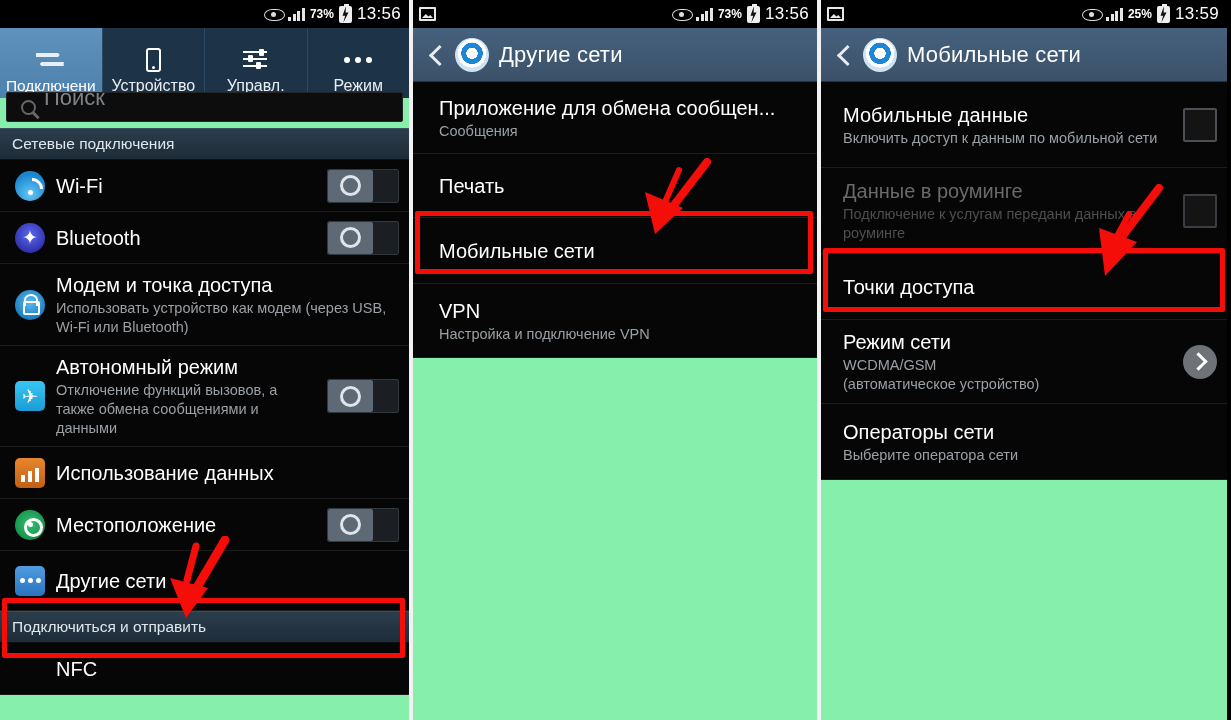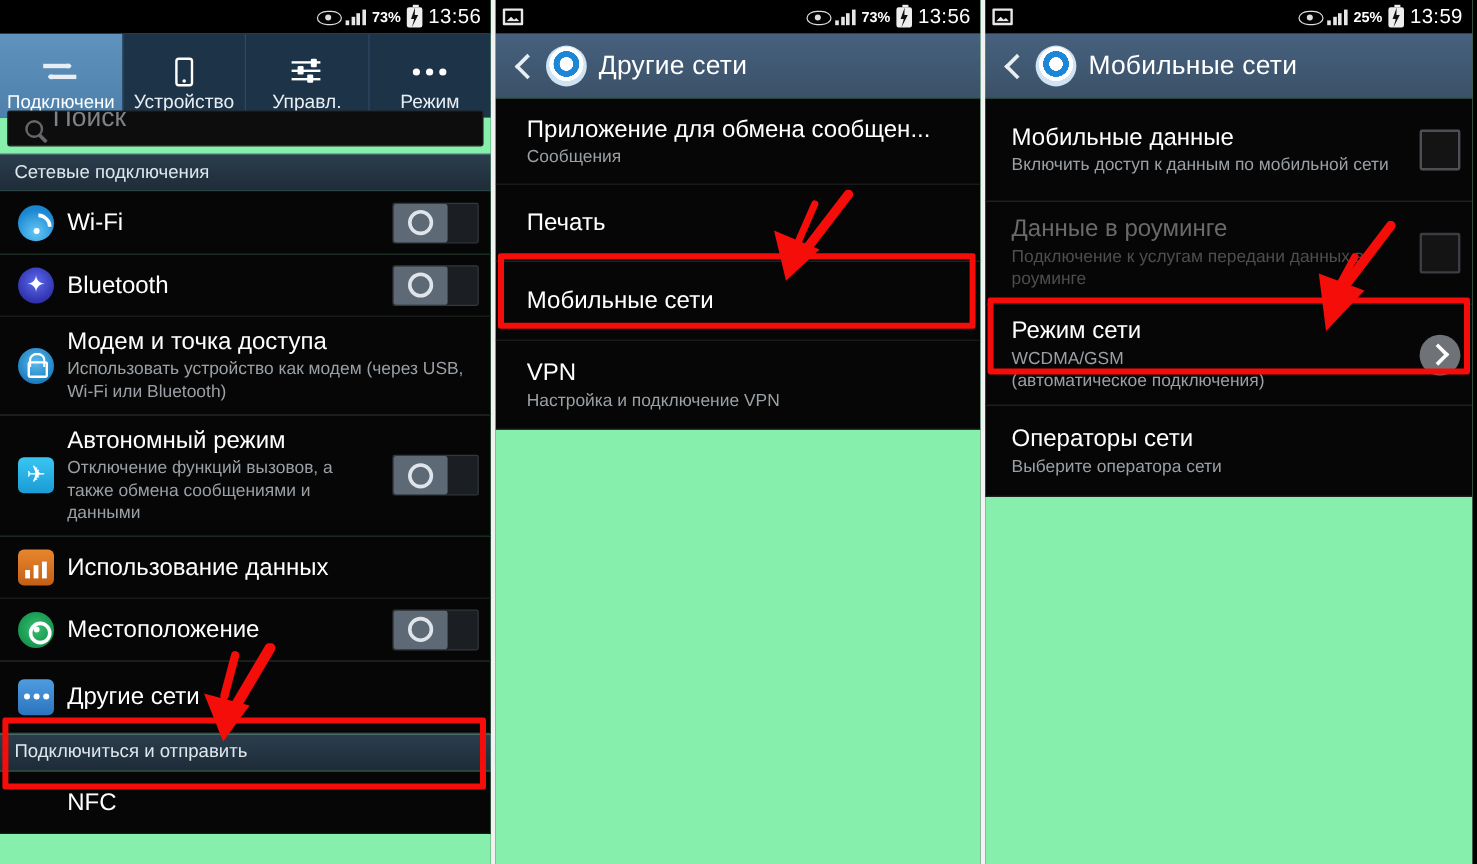--- a/index.html
+++ b/index.html
@@ -510,26 +510,31 @@
     <div class="row dim" style="min-height:86px">
       <div class="rtext" style="padding-left:12px">
         <div class="rtitle">Данные в роуминге</div>
         <div class="rsub">Подключение к услугам передани данных в роуминге</div>
       </div>
       <div class="row-right">
           <div class="checkbox dimcb"></div>
         </div>
     </div>
 
+    <div class="row" style="min-height:66px">
+      <div class="rtext" style="padding-left:12px">
+        <div class="rtitle">Точки доступа</div>
+      </div>
+    </div>
 
     <div class="row" style="min-height:84px">
       <div class="rtext" style="padding-left:12px">
         <div class="rtitle">Режим сети</div>
         <div class="rsub" style="white-space:pre-line">WCDMA/GSM
-(автоматическое подключения)</div>
+(автоматическое устройство)</div>
       </div>
       <div class="row-right">
           <div class="chevron"></div>
         </div>
     </div>
 
     <div class="row" style="min-height:76px">
       <div class="rtext" style="padding-left:12px">
         <div class="rtitle">Операторы сети</div>
         <div class="rsub">Выберите оператора сети</div>

